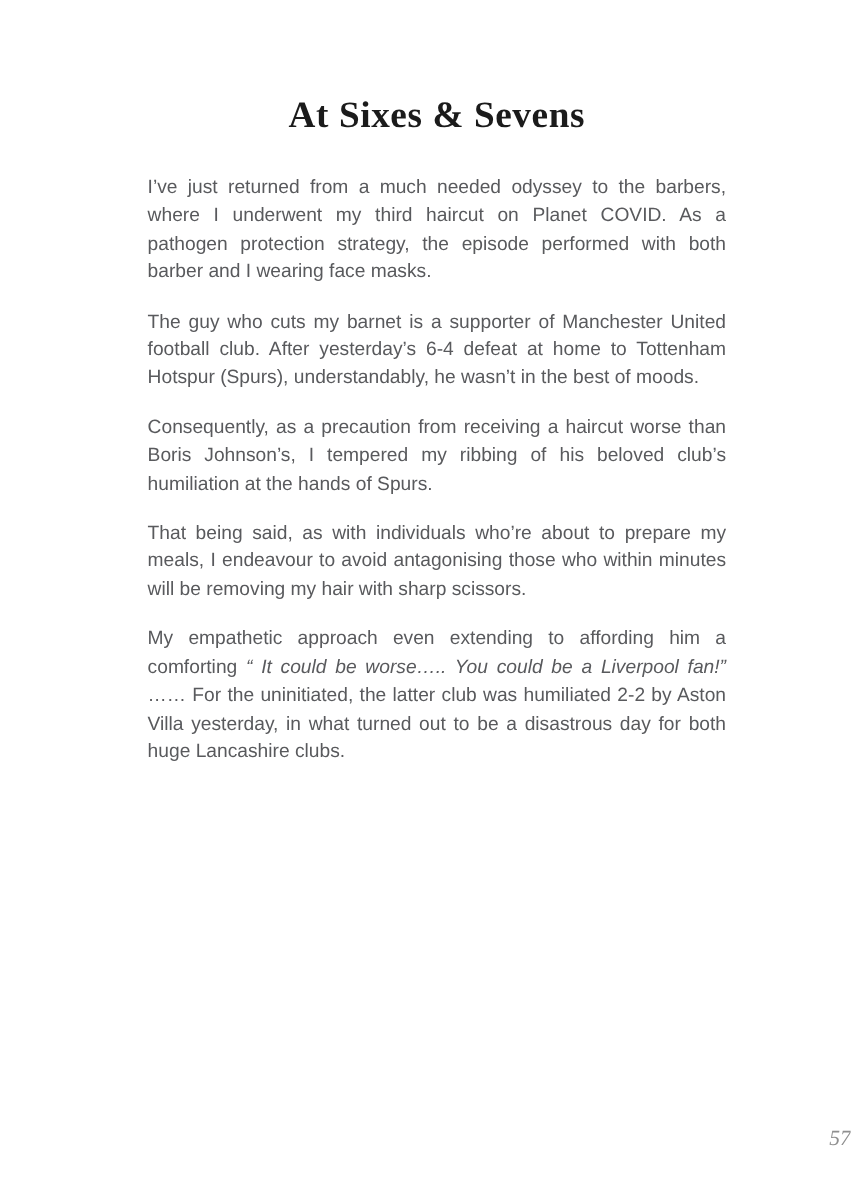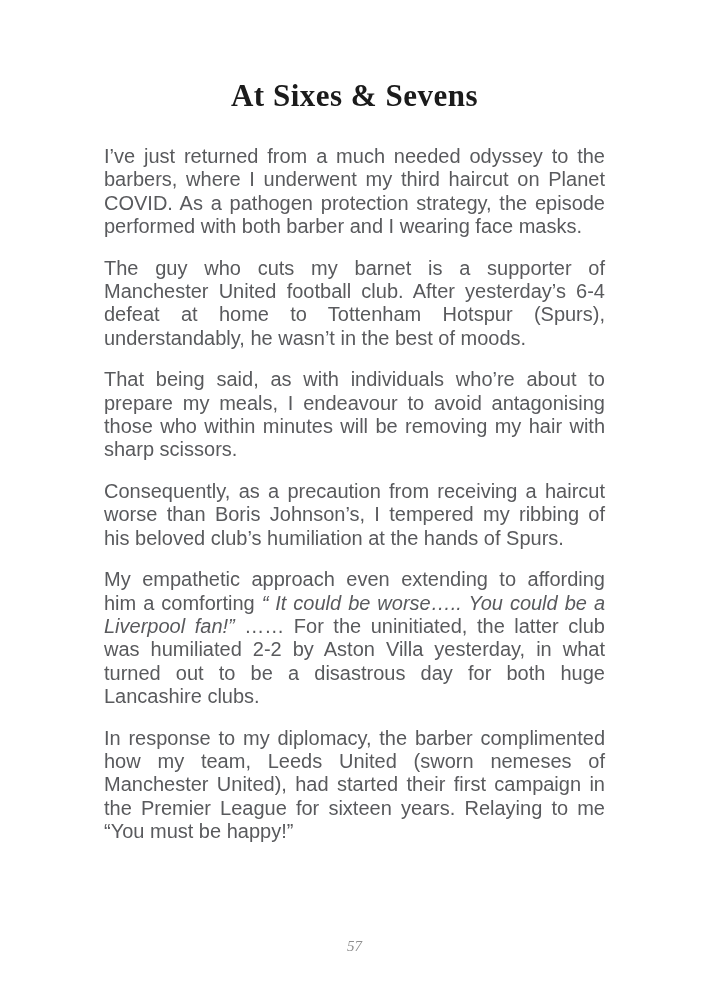--- a/index.html
+++ b/index.html
@@ -10,69 +10,69 @@
   }
   * { box-sizing: border-box; }
   html, body { margin: 0; padding: 0; background: #ffffff; }
   .page {
     position: relative;
     width: 709px;
     height: 992px;
     margin: 0 auto;
     background: var(--bg);
     overflow: hidden;
+    padding-left: 19px;
   }
   .title {
     margin: 78px 0 31px 0;
     padding: 0 40px;
     font-family: "Liberation Serif", serif;
     font-weight: 700;
     font-size: 31px;
     line-height: 36px;
     text-align: center;
     color: var(--title-color);
     letter-spacing: 0.5px;
   }
   .content {
     padding: 0 104px;
   }
   .para {
     margin: 0 0 18px 0;
     font-family: "Liberation Sans", sans-serif;
-    font-size: 20px;
+    font-size: 16px;
     line-height: 23.4px;
     color: var(--body-color);
     text-align: justify;
   }
   .para .italic {
     font-style: italic;
   }
   .footer {
     position: absolute;
     top: 938px;
     left: 0;
     right: 0;
-    text-align: center;
+    text-align: right;
     font-family: "Liberation Serif", serif;
     font-style: italic;
-    font-size: 15px;
+    font-size: 18px;
     color: var(--pagenum-color);
   }
 </style>
 </head>
 <body>
 
 <div class="page">
   <h1 class="title">At Sixes &amp; Sevens</h1>
 
   <div class="content">
       <p class="para"><span>I’ve just returned from a much needed odyssey to the barbers, where I underwent my third haircut on Planet COVID. As a pathogen protection strategy, the episode performed with both barber and I wearing face masks.</span></p>
       <p class="para"><span>The guy who cuts my barnet is a supporter of Manchester United football club. After yesterday’s 6-4 defeat at home to Tottenham Hotspur (Spurs), understandably, he wasn’t in the best of moods.</span></p>
+      <p class="para"><span>Consequently, as a precaution from receiving a haircut worse than Boris Johnson’s, I tempered my ribbing of his beloved club’s humiliation at the hands of Spurs.</span></p>
       <p class="para"><span>That being said, as with individuals who’re about to prepare my meals, I endeavour to avoid antagonising those who within minutes will be removing my hair with sharp scissors.</span></p>
-      <p class="para"><span>Consequently, as a precaution from receiving a haircut worse than Boris Johnson’s, I tempered my ribbing of his beloved club’s humiliation at the hands of Spurs.</span></p>
       <p class="para"><span>My empathetic approach even extending to affording him a comforting </span><span class="italic">“ It could be worse….. You could be a Liverpool fan!”</span><span> …… For the uninitiated, the latter club was humiliated 2-2 by Aston Villa yesterday, in what turned out to be a disastrous day for both huge Lancashire clubs.</span></p>
-      <p class="para"><span>In response to my diplomacy, the barber complimented how my team, Leeds United (sworn nemeses of Manchester United), had started their first campaign in the Premier League for sixteen years. Relaying to me “You must be happy!”</span></p>
     </div>
 
   <div class="footer">
     <span>57</span>
   </div>
 </div>
 
 </body></html>

